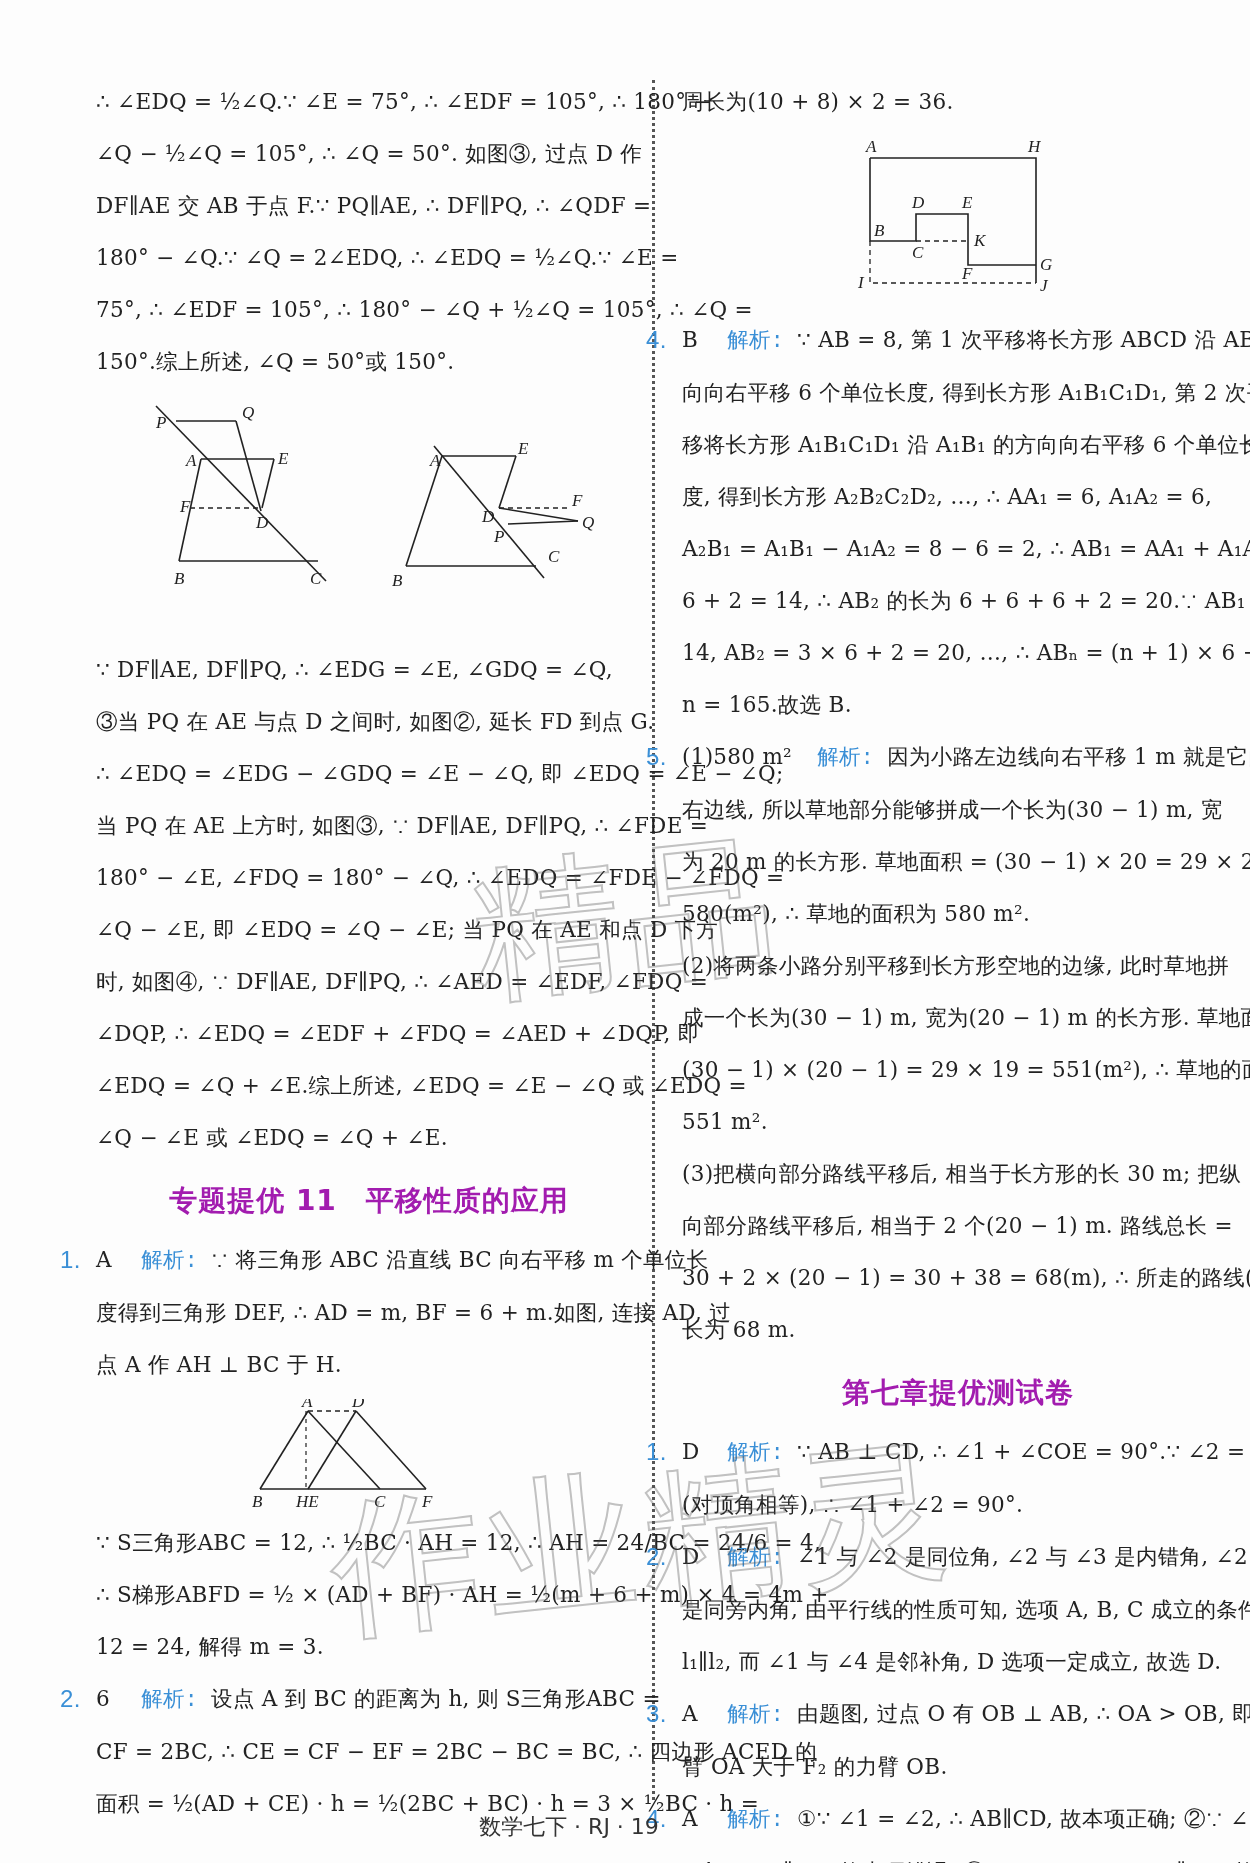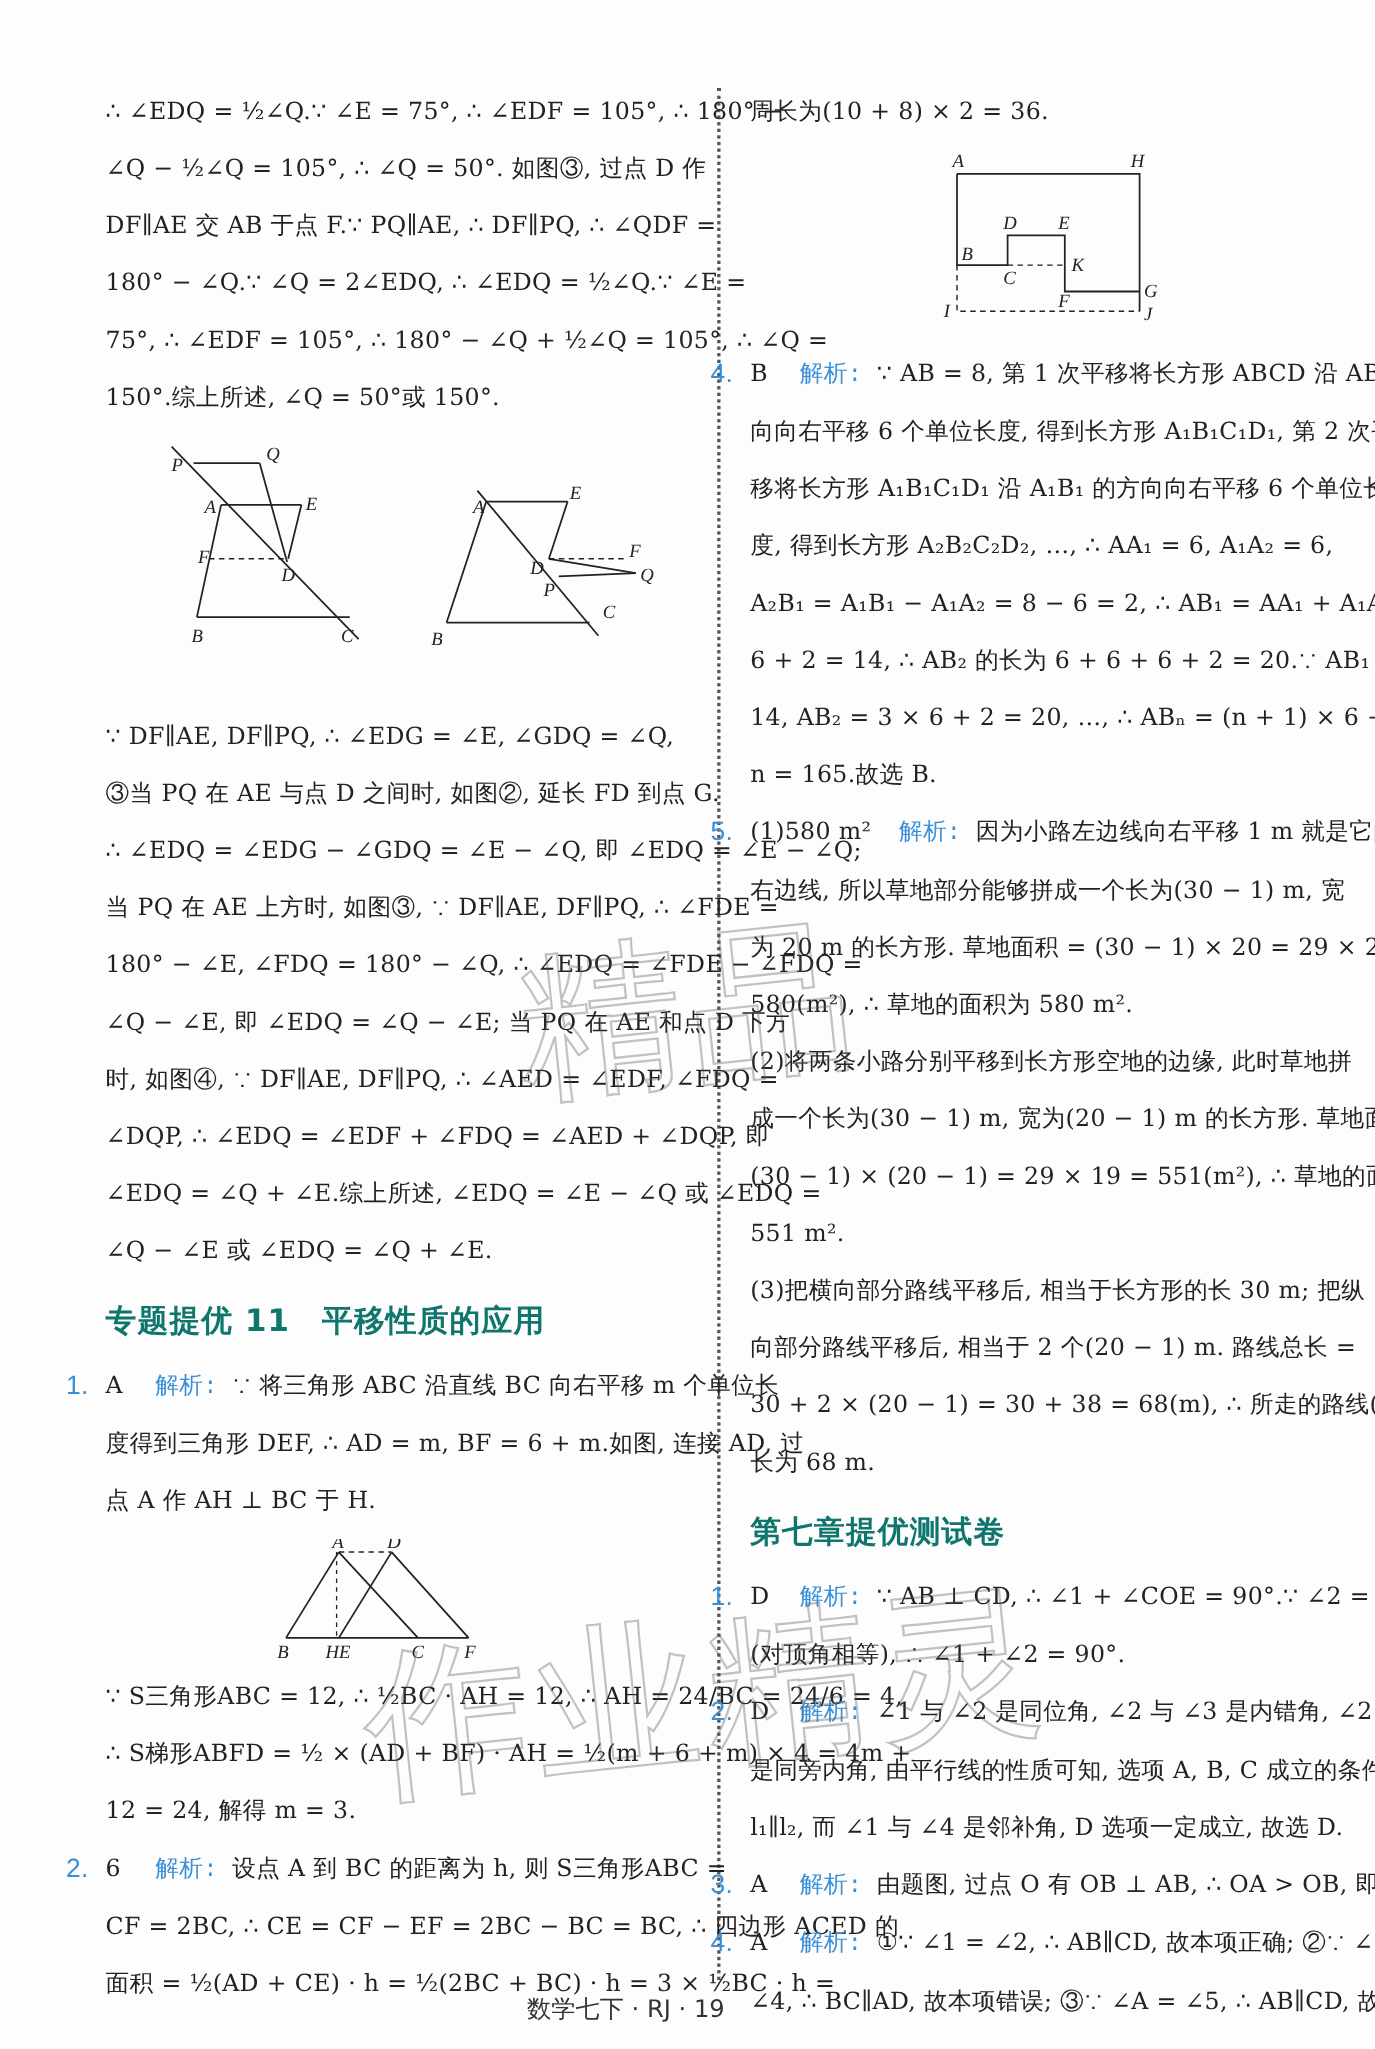--- a/index.html
+++ b/index.html
@@ -10,21 +10,21 @@
   .col-left { left:96px; width:546px; }
   .col-right { left:682px; width:552px; }
   .divider { position:absolute; left:652px; top:80px; height:1720px; border-left:3px dotted #555; }
   .line { font-size:21.5px; line-height:52px; white-space:nowrap; letter-spacing:0.3px; }
   .item { position:relative; }
   .num { color:#3a8fd6; font-family:"Liberation Sans","DejaVu Sans",sans-serif; font-size:24px;
          position:absolute; left:-36px; }
   .jx { color:#3a8fd6; font-family:Liberation Mono, monospace; margin:0 6px 0 18px; }
   .ans { display:inline-block; min-width:20px; }
   h2 { font-family:"DejaVu Sans","Liberation Sans",sans-serif; font-weight:bold; font-size:28px;
-       text-align:left; margin:18px 0 14px 0; color:#0f766e; letter-spacing:1px; }
+       text-align:center; margin:18px 0 14px 0; color:#a21caf; letter-spacing:1px; }
   .fig { position:relative; margin:8px 0; }
   .footer { position:absolute; left:0; width:1138px; top:1812px; text-align:center;
             font-family:"DejaVu Sans","Liberation Sans",sans-serif; font-size:22px; color:#333; }
   .watermark { position:absolute; font-family:"DejaVu Sans",sans-serif; font-size:150px; color:transparent;
                -webkit-text-stroke:2px rgba(80,80,80,0.35); letter-spacing:6px; transform:rotate(-6deg); pointer-events:none; }
   svg text { font-family:"Liberation Serif","DejaVu Serif",serif; font-style:italic; font-size:17px; fill:#222; }
   svg text.cap { font-style:normal; font-size:20px; }
 </style>
 </head>
 <body>
@@ -222,20 +222,21 @@
       <div class="line">l₁∥l₂, 而 ∠1 与 ∠4 是邻补角, D 选项一定成立, 故选 D.</div>
     </div>
 
     <div class="item">
       <div class="line">
         <span class="num">3.</span>
         <span class="ans">A</span>
         <span class="jx">解析:</span>
         <span>由题图, 过点 O 有 OB ⊥ AB, ∴ OA &gt; OB, 即 F₁ 的力</span>
       </div>
+      <div class="line">臂 OA 大于 F₂ 的力臂 OB.</div>
     </div>
 
     <div class="item">
       <div class="line">
         <span class="num">4.</span>
         <span class="ans">A</span>
         <span class="jx">解析:</span>
         <span>①∵ ∠1 = ∠2, ∴ AB∥CD, 故本项正确; ②∵ ∠3 =</span>
       </div>
       <div class="line">∠4, ∴ BC∥AD, 故本项错误; ③∵ ∠A = ∠5, ∴ AB∥CD, 故</div>

